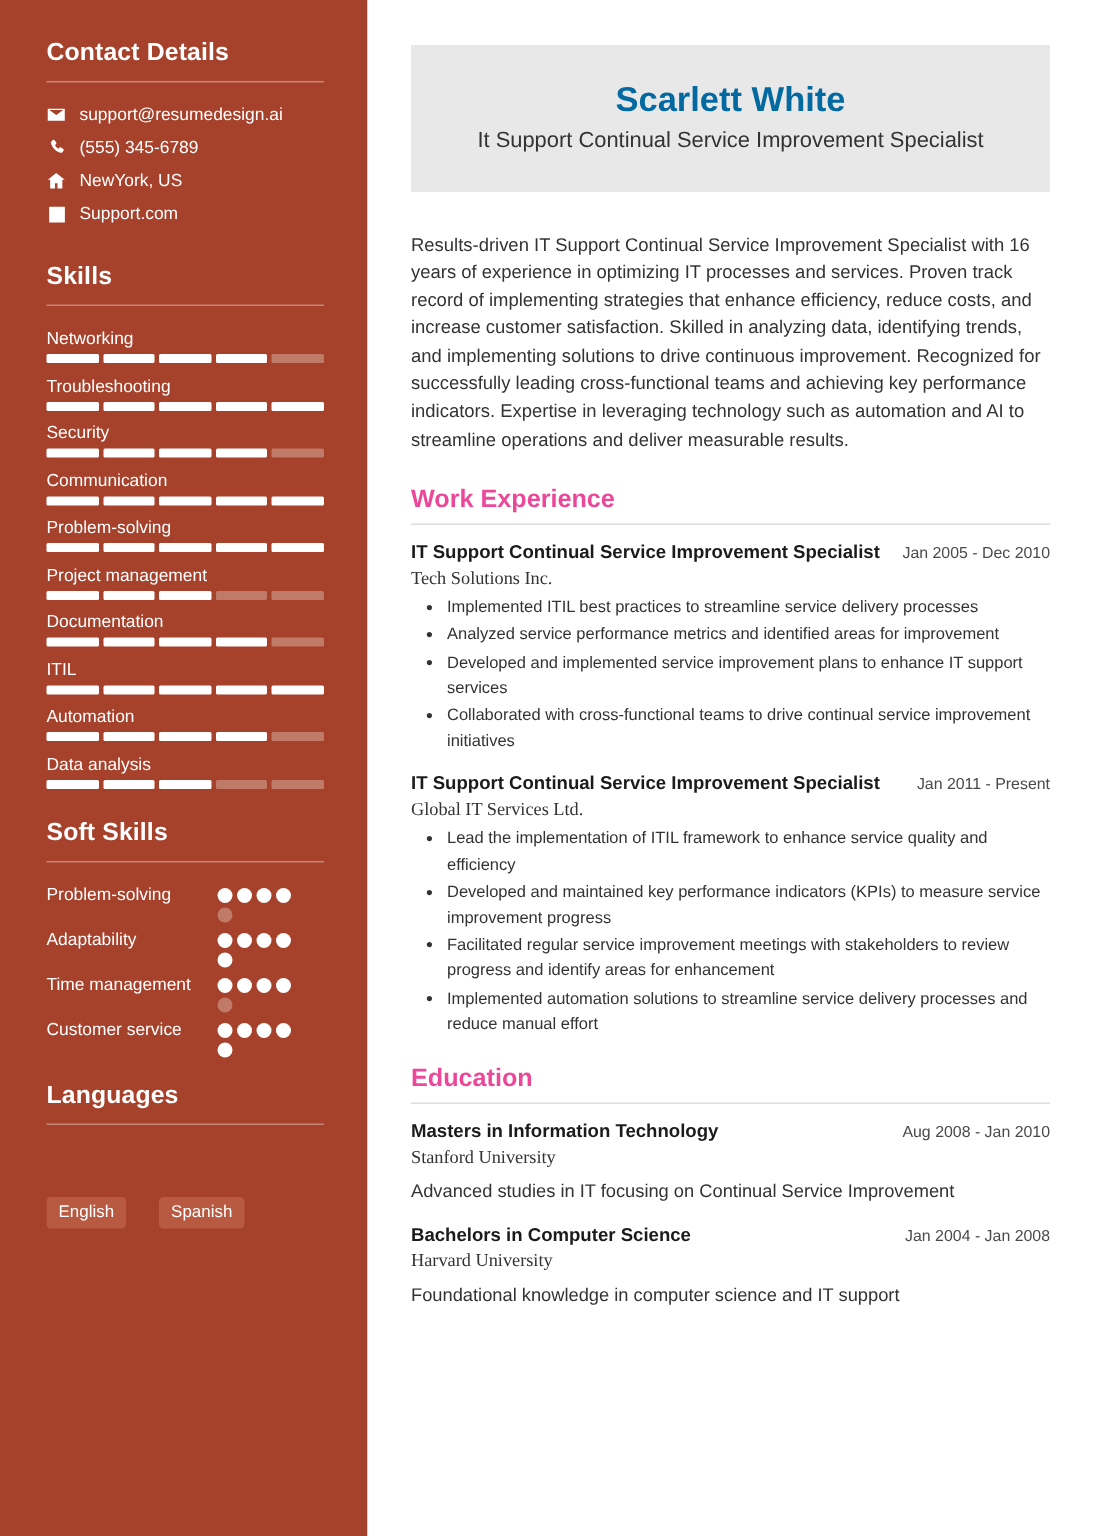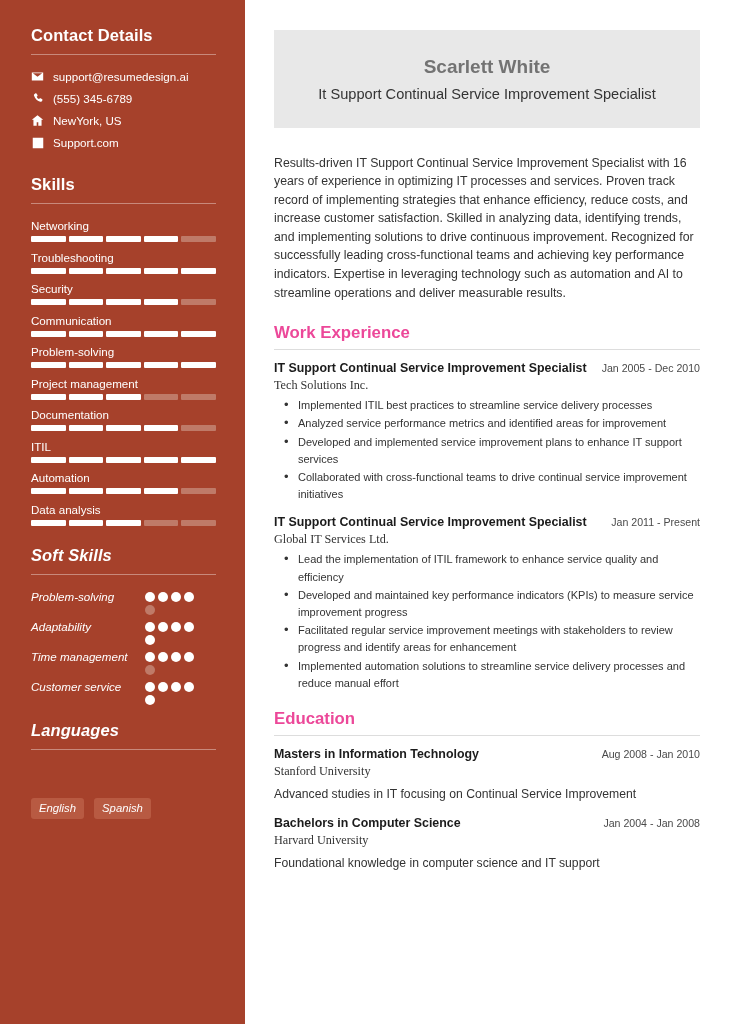--- a/index.html
+++ b/index.html
@@ -98,49 +98,49 @@
     padding-top:3px;
   }
   .dot {
     width:10px; height:10px;
     border-radius:50%;
     background:#ffffff;
   }
   .dot.off { background:#bf7a68; }
 
   
-  .lang-row { display:flex; flex-wrap:wrap; gap:10px;margin-top:48px; }
+  .lang-row { display:flex; flex-wrap:wrap; gap:22px;margin-top:48px; }
   .lang-pill {
     background:#b85a42;
     border-radius:3px;
     padding:3px 8px 4px 8px;
     font-size:11.3px;
     line-height:14px;
     color:#ffffff;
   }
 
-  .sb-section { margin-top:20px;font-style:italic; }
+  .sb-section { margin-top:20px; }
   .sb-section.tight { margin-top:16px; }
 
   
   .main {
     flex:1 1 auto;
     padding:30px 30px 0 29px;
     background:#ffffff;
   }
 
   .name-card {
     background:#e8e8e8;
     padding:21px 26px 23px 26px;
     text-align:center;
     margin-bottom:26px;
   }
   .full-name {
-    color:#737373;
-    font-size:19px;
+    color:#0369a1;
+    font-size:23px;
     font-weight:bold;
     line-height:31px;
     margin-bottom:3px;
   }
   .job-title {
     color:#333333;
     font-size:14.6px;
     line-height:19.5px;
     font-weight:normal;
   }

